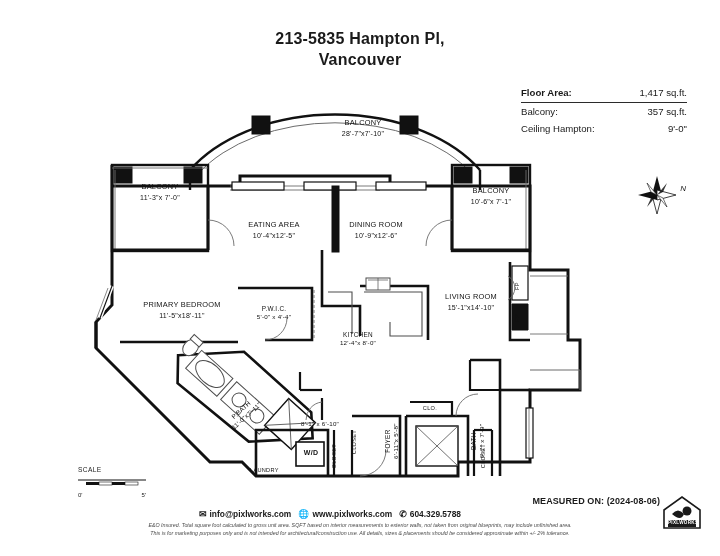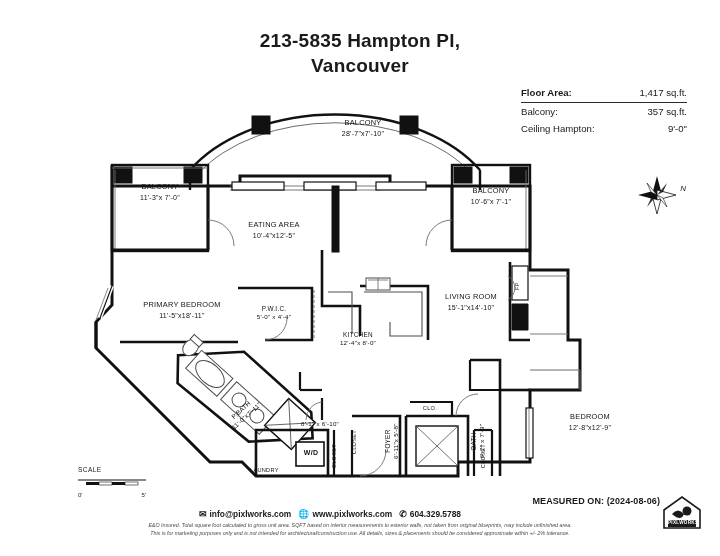--- a/index.html
+++ b/index.html
@@ -7,21 +7,21 @@
     width:720px;height:556px;background:#ffffff;
     font-family:"Liberation Sans", sans-serif;
     color:#1a1a1a;overflow:hidden;position:relative;
   }
   .page{position:absolute;inset:0;}
   .abs{position:absolute;}
 
   
   #title{
     left:0;top:28px;width:720px;text-align:center;
-    font-size:19px;font-weight:bold;letter-spacing:.2px;line-height:1.32;
+    font-size:16px;font-weight:bold;letter-spacing:.2px;line-height:1.32;
   }
   #title .l2{display:block;}
 
   
   #infobox{left:521px;top:84px;width:166px;font-size:9.6px;}
   #infobox .row{display:flex;justify-content:space-between;align-items:baseline;padding:3px 0 3px;gap:36px;}
   #infobox .row.head{border-bottom:1.4px solid #2b2b2b;font-weight:bold;padding-bottom:4px;}
   #infobox .row .k{white-space:nowrap;}
   #infobox .row .v{white-space:nowrap;}
   #infobox .row.head .v{font-weight:normal;}
@@ -268,20 +268,24 @@
     <div class="abs rlabel" style="left:371px;top:96px;width:120px;">
       <span class="nm">BALCONY</span>
       <span class="dm">10'-6"x 7'-1"</span>
     </div>
 
     <div class="abs rlabel" style="left:154px;top:130px;width:120px;">
       <span class="nm">EATING AREA</span>
       <span class="dm">10'-4"x12'-5"</span>
     </div>
 
+    <div class="abs rlabel" style="left:256px;top:130px;width:120px;">
+      <span class="nm">DINING ROOM</span>
+      <span class="dm">10'-9"x12'-6"</span>
+    </div>
 
     <div class="abs rlabel" style="left:351px;top:202px;width:120px;">
       <span class="nm">LIVING ROOM</span>
       <span class="dm">15'-1"x14'-10"</span>
     </div>
 
     <div class="abs rlabel" style="left:52px;top:210px;width:140px;">
       <span class="nm">PRIMARY BEDROOM</span>
       <span class="dm">11'-5"x18'-11"</span>
     </div>
@@ -308,24 +312,20 @@
     <div class="abs rlabel sm vlabel" style="left:286px;top:342px;width:92px;transform:rotate(-90deg);">
       <span class="nm">FOYER</span>
       <span class="dm">6'-11"x 5'-8"</span>
     </div>
 
     <div class="abs rlabel sm vlabel" style="left:372px;top:342px;width:92px;transform:rotate(-90deg);">
       <span class="nm">BATH</span>
       <span class="dm">6'-7" x 7'-9"</span>
     </div>
 
-    <div class="abs rlabel" style="left:470px;top:322px;width:120px;">
-      <span class="nm">BEDROOM</span>
-      <span class="dm">12'-8"x12'-9"</span>
-    </div>
 
     
     <div class="abs rlabel tiny" style="left:190px;top:376px;width:70px;text-align:left;">LAUNDRY</div>
     <div class="abs rlabel tiny" style="left:238px;top:358px;width:26px;font-weight:bold;font-size:7px;">W/D</div>
     <div class="abs rlabel tiny vlabel" style="left:252px;top:362px;width:44px;transform:rotate(-90deg);">CLOSET</div>
     <div class="abs rlabel tiny vlabel" style="left:272px;top:348px;width:44px;transform:rotate(-90deg);">CLOSET</div>
     <div class="abs rlabel tiny vlabel" style="left:401px;top:362px;width:44px;transform:rotate(-90deg);">CLOSET</div>
     <div class="abs rlabel tiny" style="left:350px;top:314px;width:40px;">CLO.</div>
     <div class="abs rlabel tiny vlabel" style="left:442px;top:192px;width:30px;transform:rotate(-90deg);">FP</div>
     <div class="abs rlabel tiny vlabel" style="left:442px;top:224px;width:30px;transform:rotate(-90deg);">FP</div>

